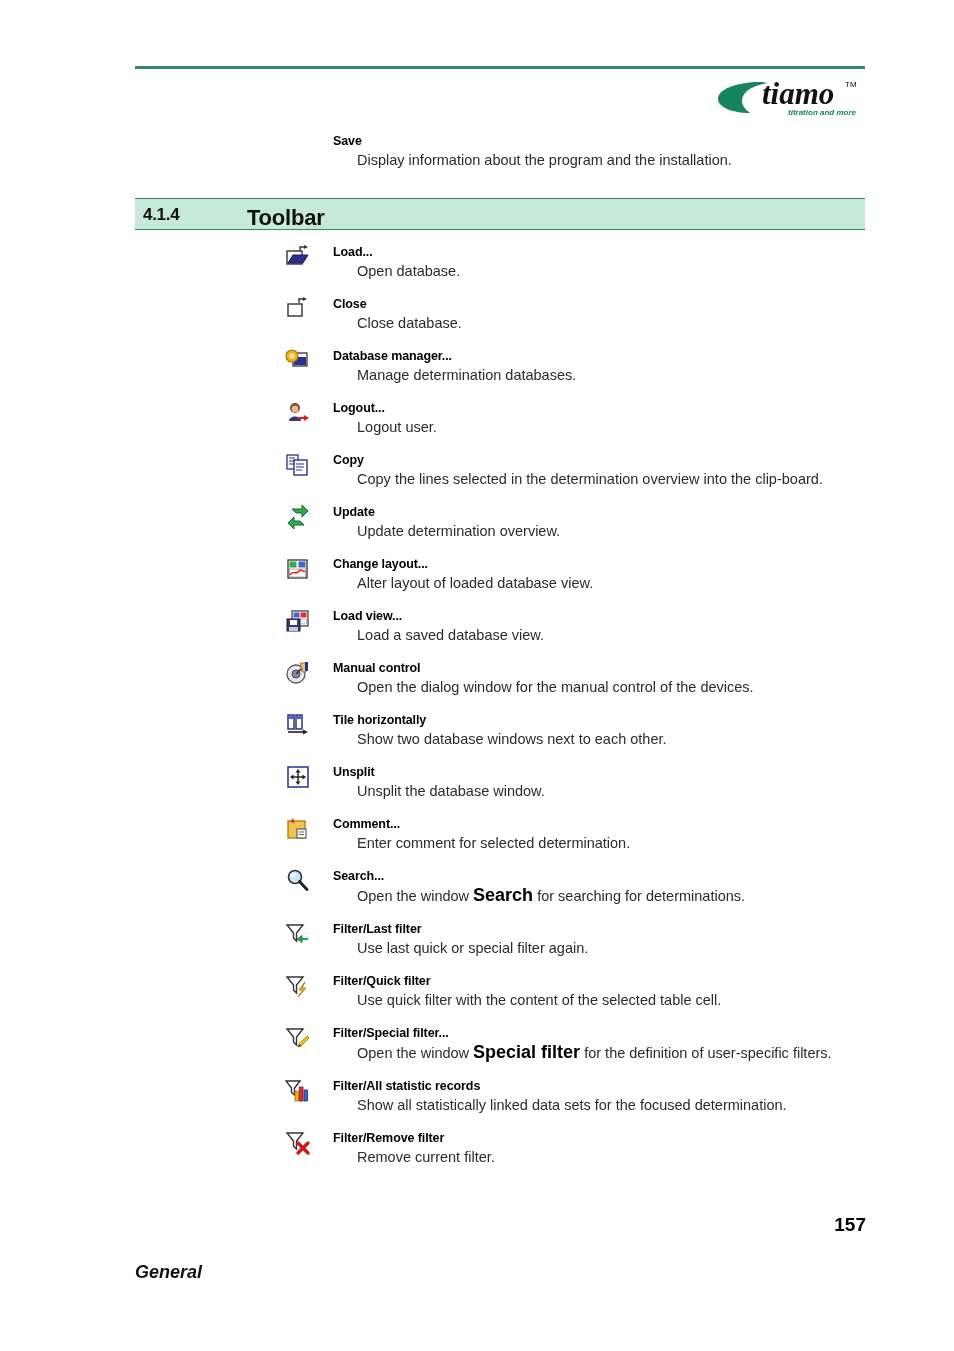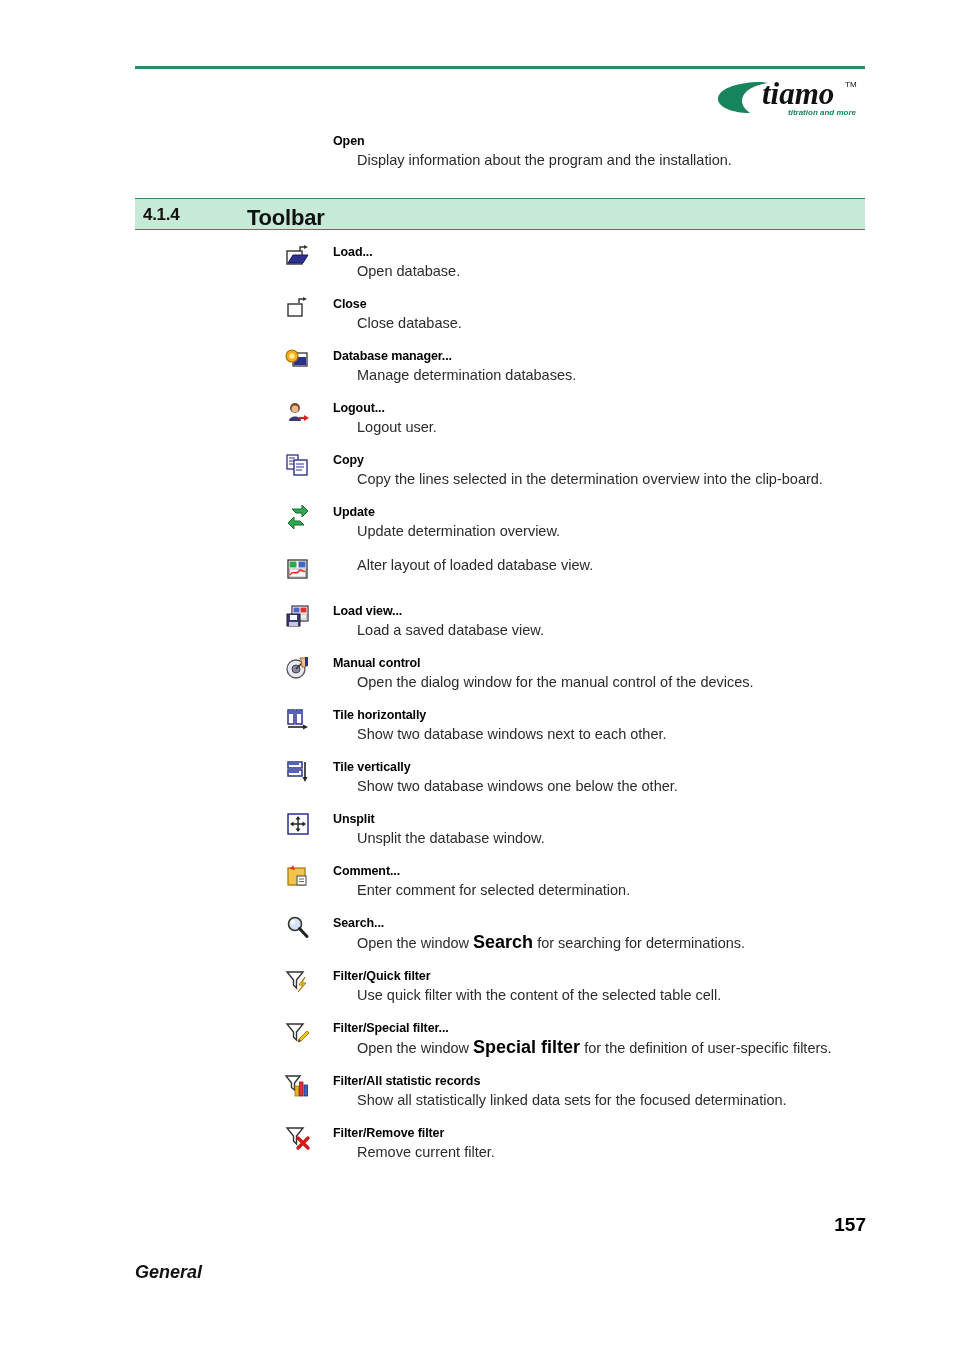--- a/index.html
+++ b/index.html
@@ -147,21 +147,21 @@
 <div class="logo">
   <svg width="150" height="48" viewBox="0 0 150 48" xmlns="http://www.w3.org/2000/svg">
     <path d="M46,10 C18,10 2,18 2,27 C2,35 16,41 34,41 C30,38 26,34 26,29 C26,20 36,13 52,11 Z" fill="#17855c"></path>
     <text x="46" y="32" font-family="'Liberation Serif', serif" font-size="31" font-style="italic" font-weight="bold" fill="#111">tiamo</text>
     <text x="129" y="15" font-family="'Liberation Sans', sans-serif" font-size="8" fill="#111">TM</text>
     <text x="72" y="43" font-family="'Liberation Sans', sans-serif" font-size="8" font-style="italic" font-weight="bold" fill="#17855c">titration and more</text>
   </svg>
 </div>
 
 <div class="intro">
-  <div class="entry-label">Open</div>
+  <div class="entry-label">Save</div>
   <div class="entry-desc">Display information about the program and the installation.</div>
 </div>
 
 <div class="section-band">
   <span class="section-num">4.1.4</span>
   <span class="section-title">Toolbar</span>
 </div>
 
 <div class="entries">
 
@@ -257,20 +257,21 @@
     <span class="entry-icon">
       <svg width="26" height="26" viewBox="0 0 26 26">
           <rect x="3" y="4" width="19" height="18" fill="#fff" stroke="#333" stroke-width="1.3"></rect>
           <rect x="4.5" y="5.5" width="7" height="6" fill="#2fa84f"></rect>
           <rect x="13.5" y="5.5" width="7" height="6" fill="#4a63c8"></rect>
           <rect x="4.5" y="13" width="16" height="8" fill="#fff" stroke="#999" stroke-width="0.8"></rect>
           <path d="M5,19 C8,13 11,20 14,15 C16,12 18,17 20,15" fill="none" stroke="#e03030" stroke-width="1.6"></path>
         </svg>
     </span>
     <div class="entry-text">
+      <div class="entry-label">Change layout...</div>
       <div class="entry-desc">Alter layout of loaded database view.</div>
     </div>
   </div>
 
   <div class="entry">
     <span class="entry-icon">
       <svg width="26" height="26" viewBox="0 0 26 26">
           <rect x="7" y="3" width="16" height="15" fill="#fff" stroke="#333" stroke-width="1.2"></rect>
           <rect x="8.5" y="4.5" width="6" height="5" fill="#4a63c8"></rect>
           <rect x="15.5" y="4.5" width="6" height="5" fill="#e03030"></rect>
@@ -313,36 +314,20 @@
           <path d="M3,20 L20,20" stroke="#222" stroke-width="1.6"></path>
           <path d="M18,17.5 L23,20 L18,22.5 Z" fill="#222"></path>
         </svg>
     </span>
     <div class="entry-text">
       <div class="entry-label">Tile horizontally</div>
       <div class="entry-desc">Show two database windows next to each other.</div>
     </div>
   </div>
 
-  <div class="entry">
-    <span class="entry-icon">
-      <svg width="26" height="26" viewBox="0 0 26 26">
-          <rect x="3" y="3" width="14" height="6" fill="#fff" stroke="#2b2f8f" stroke-width="1.5"></rect>
-          <rect x="4" y="4" width="10" height="2" fill="#4a63c8"></rect>
-          <rect x="3" y="11" width="14" height="6" fill="#fff" stroke="#2b2f8f" stroke-width="1.5"></rect>
-          <rect x="4" y="12" width="10" height="2" fill="#4a63c8"></rect>
-          <path d="M20,3 L20,20" stroke="#222" stroke-width="1.6"></path>
-          <path d="M17.5,18 L20,23 L22.5,18 Z" fill="#222"></path>
-        </svg>
-    </span>
-    <div class="entry-text">
-      <div class="entry-label">Tile vertically</div>
-      <div class="entry-desc">Show two database windows one below the other.</div>
-    </div>
-  </div>
 
   <div class="entry">
     <span class="entry-icon">
       <svg width="26" height="26" viewBox="0 0 26 26">
           <rect x="3" y="3" width="20" height="20" fill="#fff" stroke="#2b2f8f" stroke-width="1.5"></rect>
           <path d="M13,7 L13,19 M7,13 L19,13" stroke="#222" stroke-width="1.4"></path>
           <path d="M13,5 L10.5,8.5 L15.5,8.5 Z" fill="#222"></path>
           <path d="M13,21 L10.5,17.5 L15.5,17.5 Z" fill="#222"></path>
           <path d="M5,13 L8.5,10.5 L8.5,15.5 Z" fill="#222"></path>
           <path d="M21,13 L17.5,10.5 L17.5,15.5 Z" fill="#222"></path>
@@ -376,20 +361,33 @@
           <circle cx="8" cy="7" r="2.5" fill="#fff" opacity="0.85"></circle>
           <path d="M14.5,13.5 L22,21.5" stroke="#222" stroke-width="3" stroke-linecap="round"></path>
         </svg>
     </span>
     <div class="entry-text">
       <div class="entry-label">Search...</div>
       <div class="entry-desc"><span>Open the window </span><b>Search</b><span> for searching for determinations.</span></div>
     </div>
   </div>
 
+  <div class="entry">
+    <span class="entry-icon">
+      <svg width="26" height="26" viewBox="0 0 26 26">
+          <path d="M2,4 L18,4 L11.5,12 L11.5,20 L8.5,17 L8.5,12 Z" fill="#fff" stroke="#333" stroke-width="1.4"></path>
+          <path d="M23,18 L15,18" stroke="#2fa84f" stroke-width="2.4"></path>
+          <path d="M17,14.5 L12,18 L17,21.5 Z" fill="#2fa84f" stroke="#1a6b30" stroke-width="0.8"></path>
+        </svg>
+    </span>
+    <div class="entry-text">
+      <div class="entry-label">Filter/Last filter</div>
+      <div class="entry-desc">Use last quick or special filter again.</div>
+    </div>
+  </div>
 
   <div class="entry">
     <span class="entry-icon">
       <svg width="26" height="26" viewBox="0 0 26 26">
           <path d="M2,4 L18,4 L11.5,12 L11.5,20 L8.5,17 L8.5,12 Z" fill="#fff" stroke="#333" stroke-width="1.4"></path>
           <path d="M20,9 L14,17 L18,17 L13,24 L21,15 L17,15 Z" fill="#f5c518" stroke="#a8840a" stroke-width="1"></path>
         </svg>
     </span>
     <div class="entry-text">
       <div class="entry-label">Filter/Quick filter</div>

